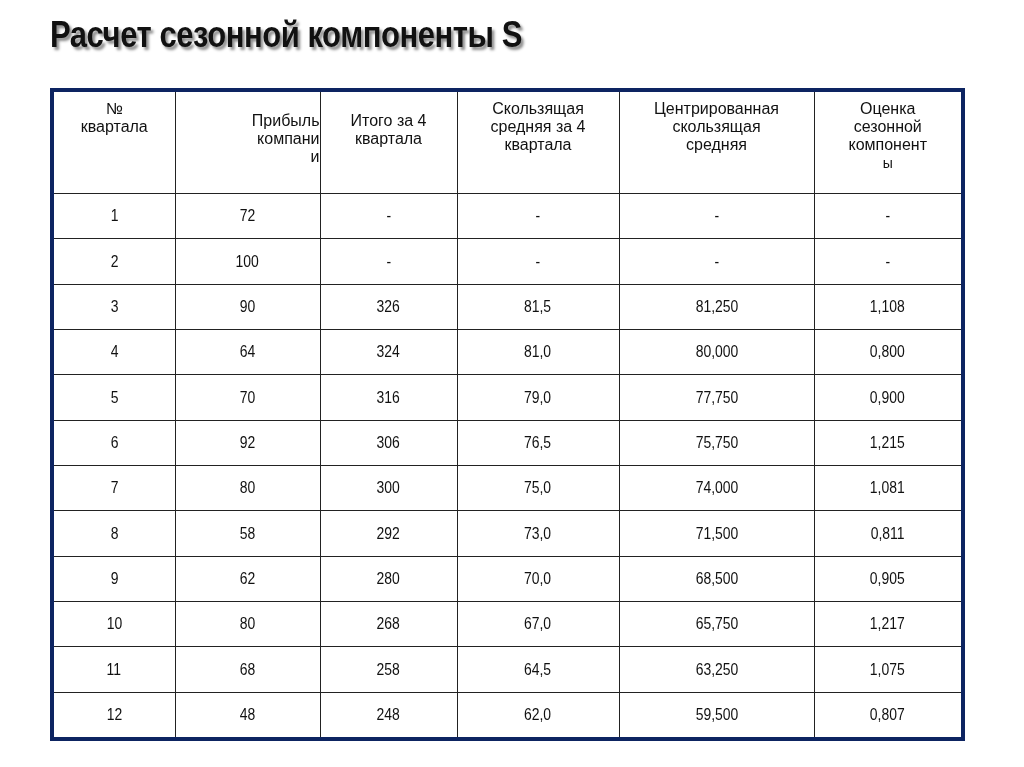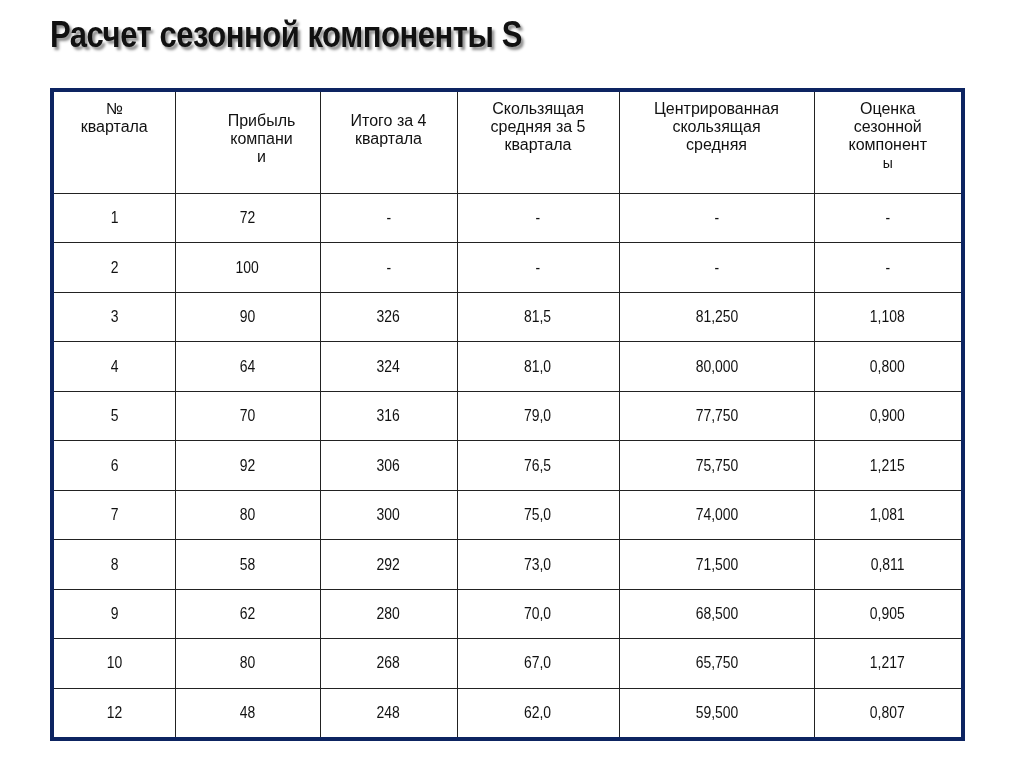--- a/index.html
+++ b/index.html
@@ -26,21 +26,21 @@
   th {
     font-weight: normal; font-size: 16px; line-height: 18px;
     vertical-align: top; padding-top: 8px; height: 93px;
   }
   td { font-size: 17px; height: 34.4px; }
   tr:first-child th { border-top: none; }
   tr th:first-child, tr td:first-child { border-left: none; }
   tr th:last-child, tr td:last-child { border-right: none; }
   tbody tr:last-child td { border-bottom: none; }
   .num span { display: inline-block; transform: scaleX(0.82); }
-  .col-left { text-align: center; padding-left: 28px; }
+  .col-left { text-align: right; padding-left: 28px; }
 </style>
 </head>
 <body>
 
 <div class="title">Расчет сезонной компоненты S</div>
 
 <div class="table-wrap">
   <table>
     <colgroup>
       <col style="width:121px">
@@ -60,21 +60,21 @@
           <div style="padding-top:12px">Прибыль</div>
           <div>компани</div>
           <div>и</div>
         </th>
         <th>
           <div style="padding-top:12px">Итого за 4</div>
           <div>квартала</div>
         </th>
         <th>
           <div>Скользящая</div>
-          <div>средняя за 5</div>
+          <div>средняя за 4</div>
           <div>квартала</div>
         </th>
         <th>
           <div>Центрированная</div>
           <div>скользящая</div>
           <div>средняя</div>
         </th>
         <th>
           <div>Оценка</div>
           <div>сезонной</div>
@@ -158,20 +158,28 @@
         </tr>
         <tr>
           <td class="num"><span>10</span></td>
           <td class="num"><span>80</span></td>
           <td class="num"><span>268</span></td>
           <td class="num"><span>67,0</span></td>
           <td class="num"><span>65,750</span></td>
           <td class="num"><span>1,217</span></td>
         </tr>
         <tr>
+          <td class="num"><span>11</span></td>
+          <td class="num"><span>68</span></td>
+          <td class="num"><span>258</span></td>
+          <td class="num"><span>64,5</span></td>
+          <td class="num"><span>63,250</span></td>
+          <td class="num"><span>1,075</span></td>
+        </tr>
+        <tr>
           <td class="num"><span>12</span></td>
           <td class="num"><span>48</span></td>
           <td class="num"><span>248</span></td>
           <td class="num"><span>62,0</span></td>
           <td class="num"><span>59,500</span></td>
           <td class="num"><span>0,807</span></td>
         </tr>
       </tbody>
   </table>
 </div>

